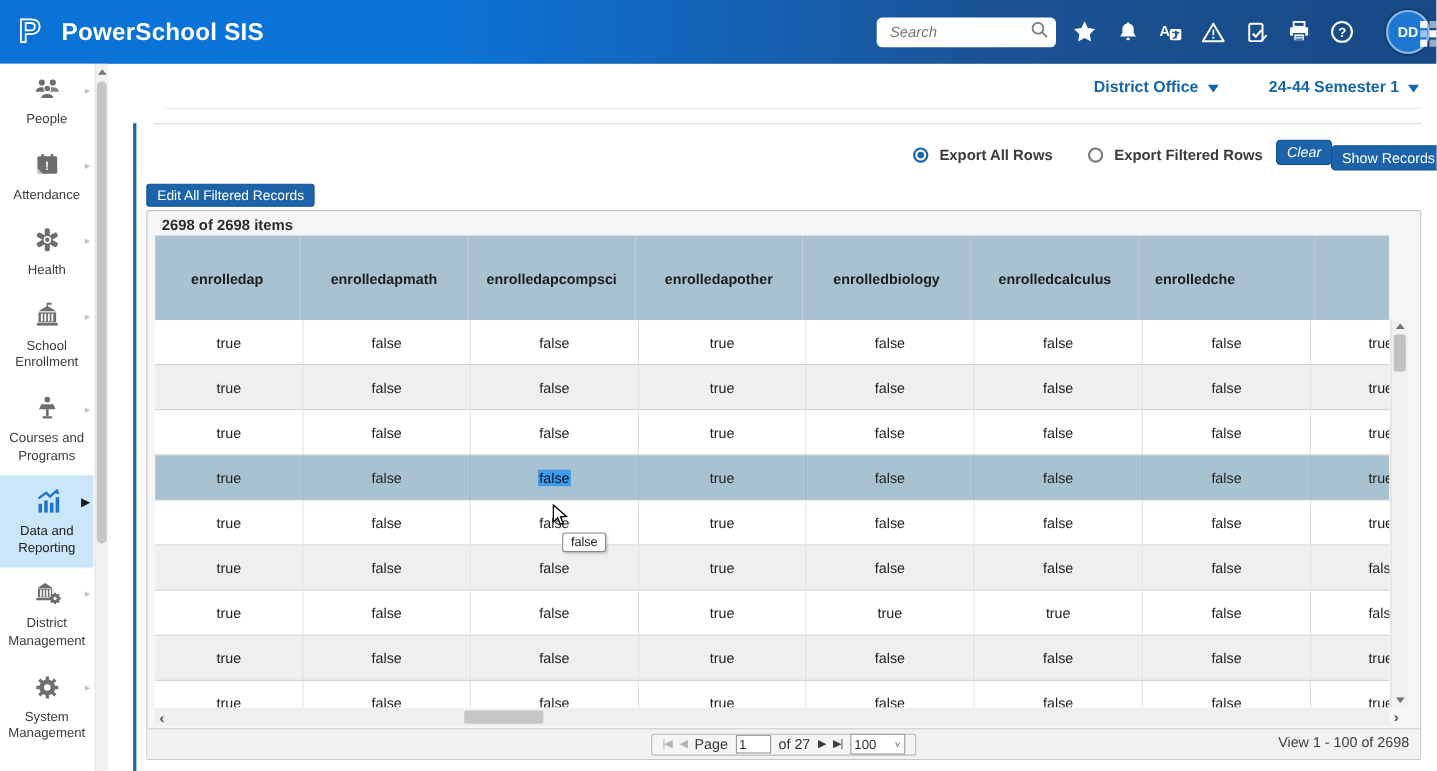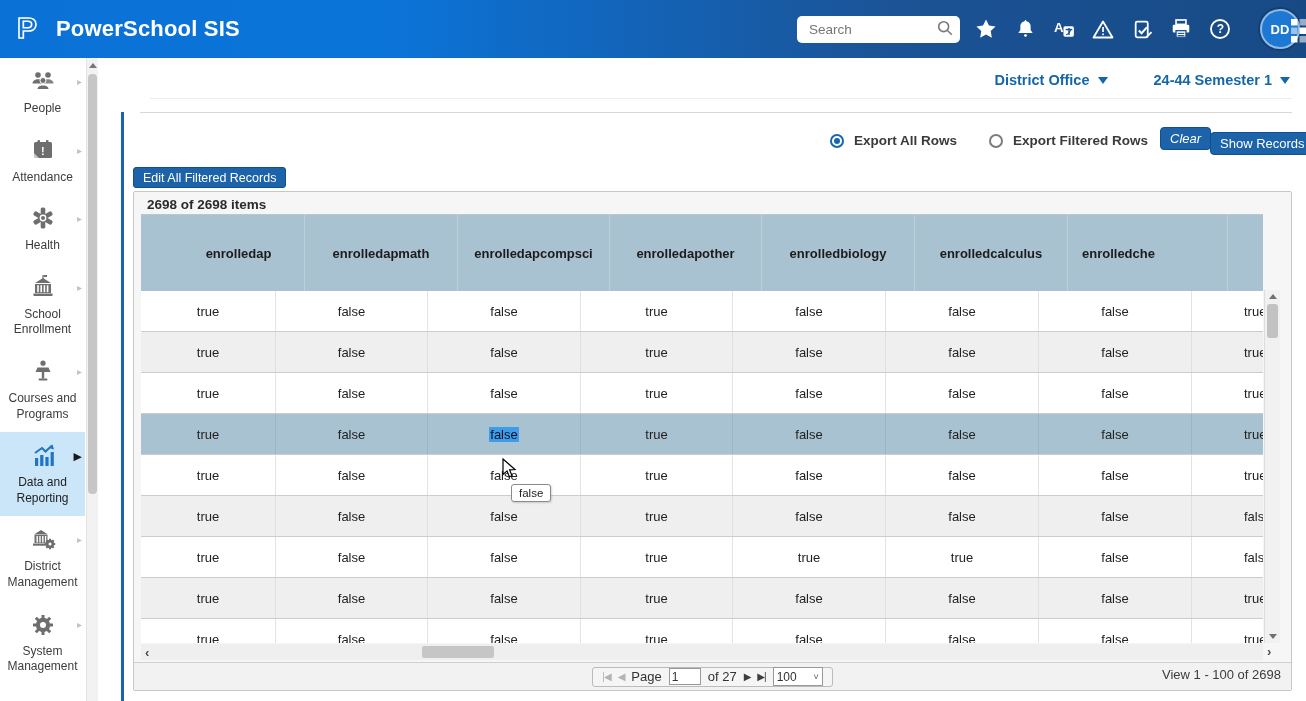--- a/index.html
+++ b/index.html
@@ -15,21 +15,21 @@
     display:flex;align-items:center;
   }
   .brand{display:flex;align-items:center;gap:12px;padding-left:14px;}
   .brand-title{color:#fff;font-size:22px;font-weight:bold;letter-spacing:.2px;text-align:center;}
   .searchbox{
     position:absolute;left:797px;top:16px;width:163px;height:27px;background:#fff;
     border-radius:5px;display:flex;align-items:center;padding:0 6px 0 10px;box-sizing:border-box;
   }
   .searchbox input{
     border:none;outline:none;flex:1;font-size:13.5px;color:#701a75;
-    font-family:"Liberation Sans",sans-serif;background:transparent;min-width:0;
+    font-family:"Liberation Sans",sans-serif;background:transparent;min-width:0;font-style:italic;
   }
   .hicons{position:absolute;left:975px;top:0;height:58px;display:flex;align-items:center;gap:17px;}
   .hicon{width:22px;height:22px;display:inline-flex;align-items:center;justify-content:center;cursor:pointer;}
   .avatar{
     width:36px;height:36px;border-radius:50%;background:#1d78d4;border:2px solid #8fb9e4;
     color:#fff;font-weight:bold;font-size:13px;display:flex;align-items:center;justify-content:center;
     box-shadow:0 0 0 2px #123f73;margin-left:12px;
   }
   .appsgrid{position:absolute;left:1291px;top:19px;}
   
@@ -385,21 +385,21 @@
 </div>
 <button class="btn btn-clear">Clear</button>
 <button class="btn btn-show">Show Records</button>
 <button class="btn btn-edit">Edit All Filtered Records</button>
 
 <div class="gridbox">
   <div class="itemscount">2698 of 2698 items</div>
 
   <div class="twrap" id="twrap">
       <div class="thead">
-        <div class="th" style="width: 132px; margin-left: 32px;">enrolledap</div>
+        <div class="th" style="width: 132px;">enrolledap</div>
         <div class="th" style="width: 153px;">enrolledapmath</div>
         <div class="th" style="width: 152px;">enrolledapcompsci</div>
         <div class="th" style="width: 152px;">enrolledapother</div>
         <div class="th" style="width: 153px;">enrolledbiology</div>
         <div class="th" style="width: 153px;">enrolledcalculus</div>
         <div class="th last" style="width: 160px;">enrolledche</div>
       </div>
       <div class="tr">
         <div class="td" style="width: 135px;">true</div>
         <div class="td" style="width: 152px;">false</div>

